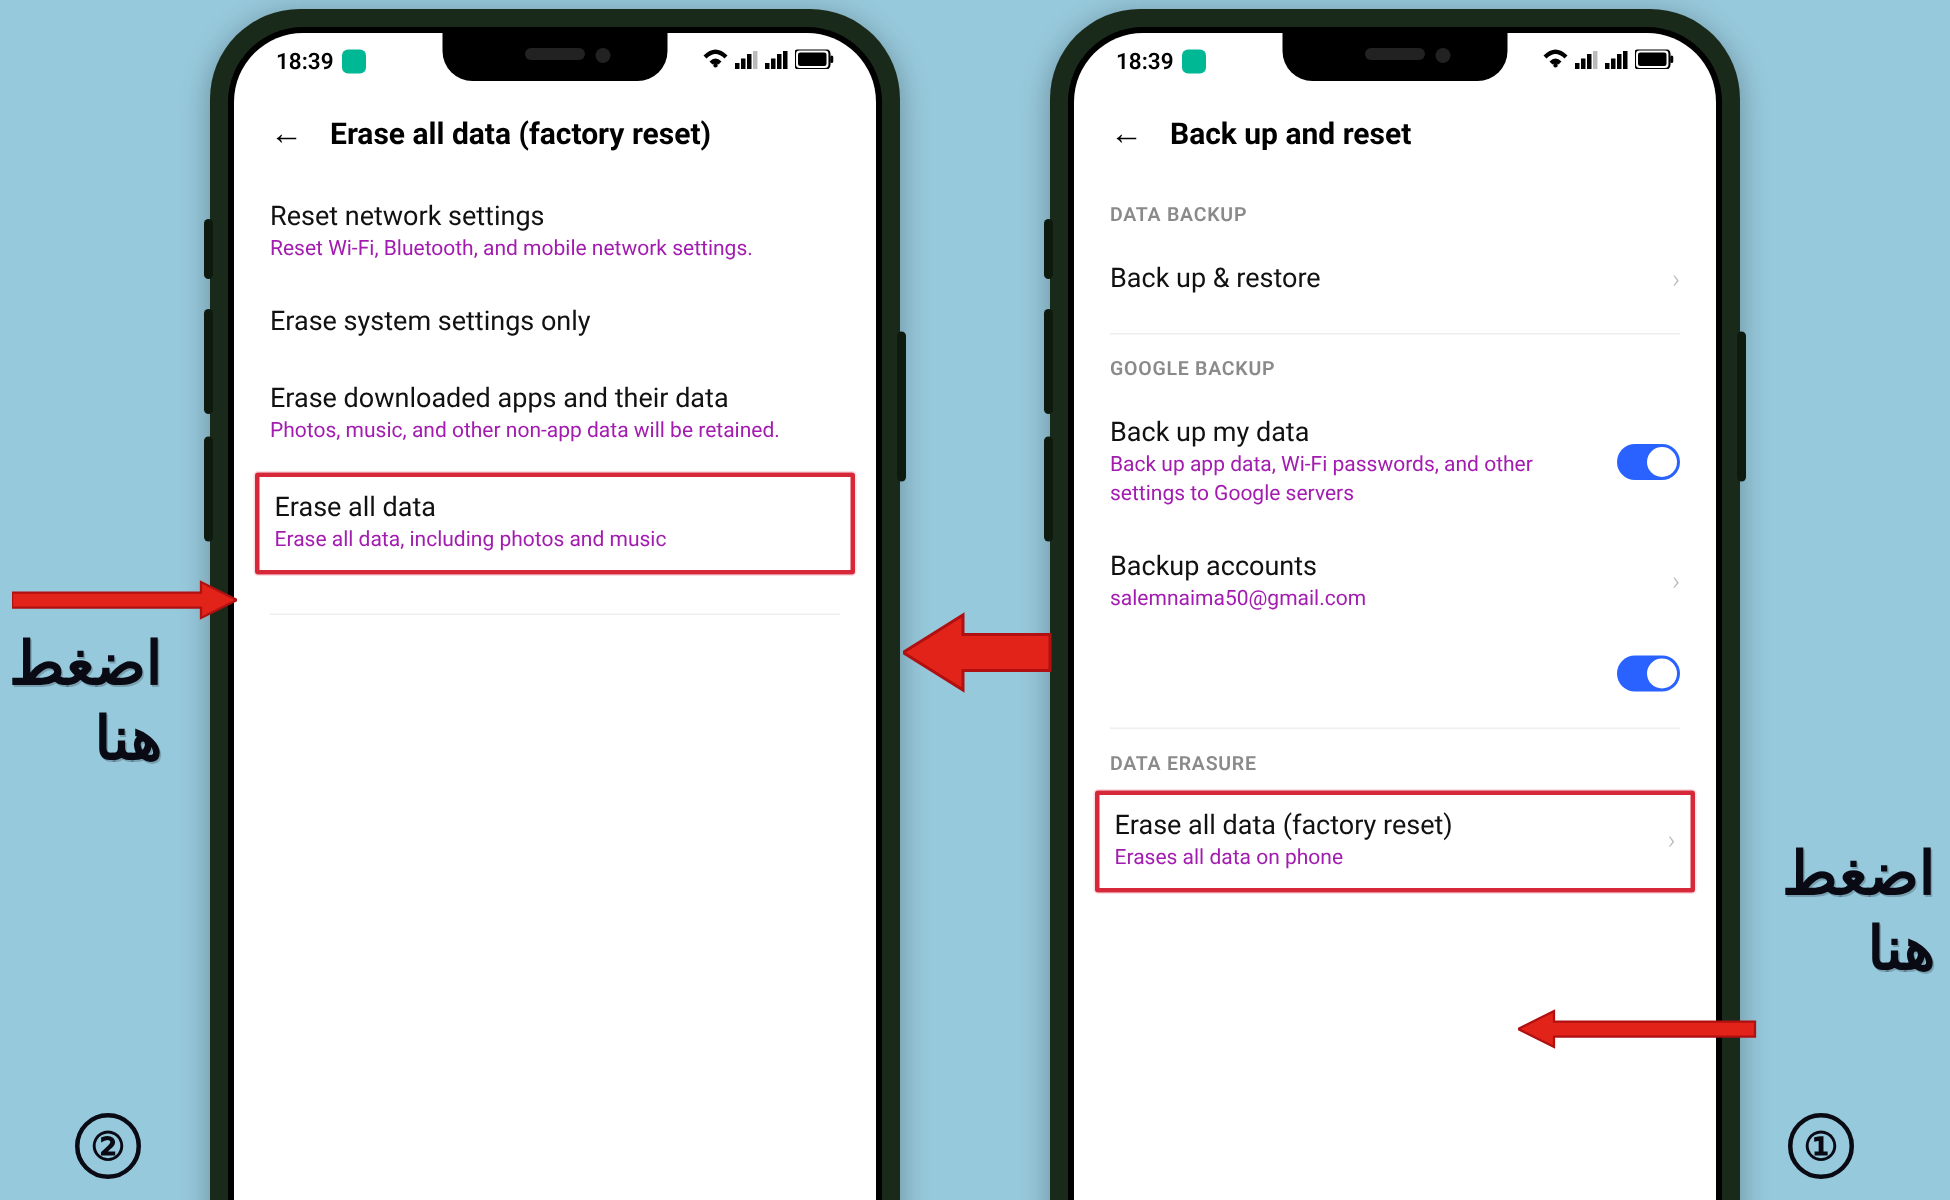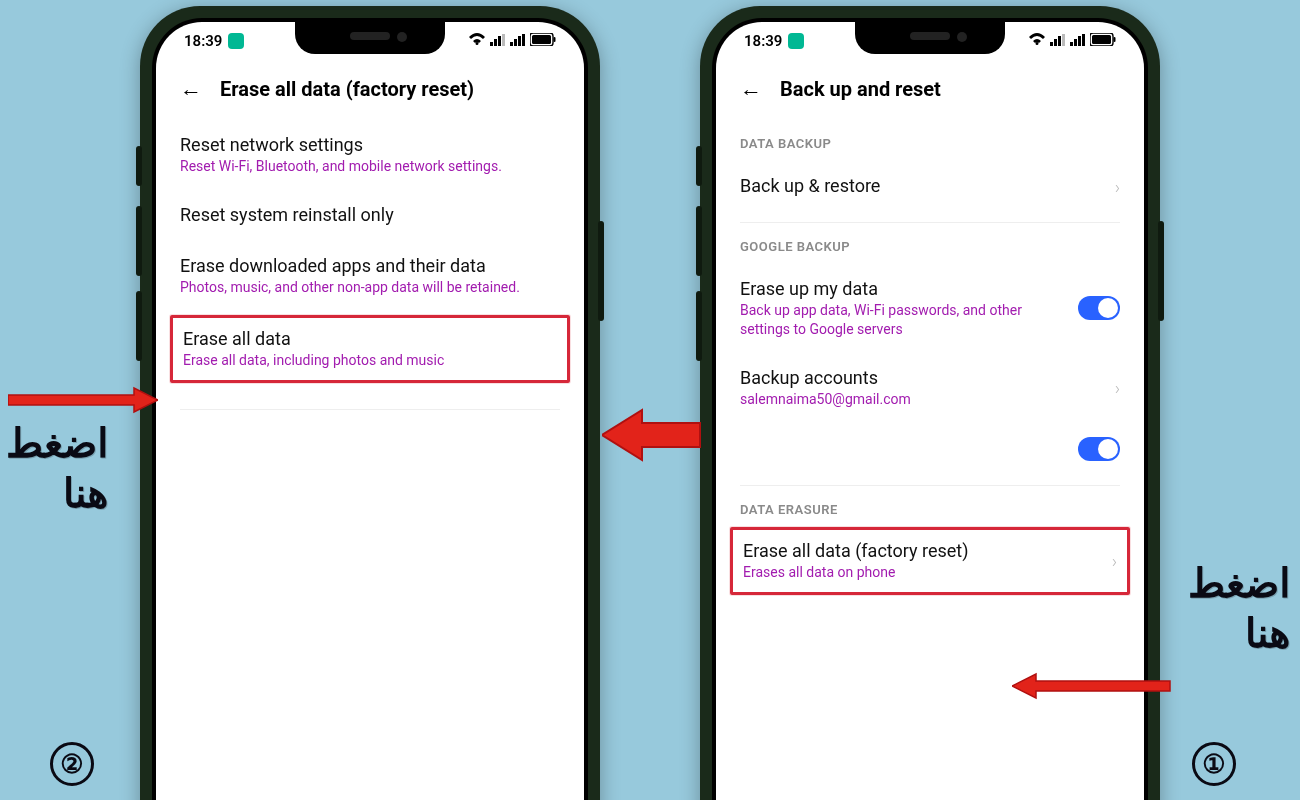--- a/index.html
+++ b/index.html
@@ -205,21 +205,21 @@
         <div class="row-body">
               <div class="row-title">Back up &amp; restore</div>
             </div>
         <span class="chevron">›</span>
       </div>
       <div class="divider"></div>
 
       <div class="section-label">GOOGLE BACKUP</div>
       <div class="row">
         <div class="row-body">
-          <div class="row-title">Erase up my data</div>
+          <div class="row-title">Back up my data</div>
           <div class="row-sub">Back up app data, Wi-Fi passwords, and other settings to Google servers</div>
         </div>
         <div class="toggle"></div>
       </div>
       <div class="row">
         <div class="row-body">
           <div class="row-title">Backup accounts</div>
           <div class="row-sub">salemnaima50@gmail.com</div>
         </div>
         <span class="chevron">›</span>
@@ -294,21 +294,21 @@
     </div>
     <div class="content">
       <div class="row">
         <div class="row-body">
           <div class="row-title">Reset network settings</div>
           <div class="row-sub">Reset Wi-Fi, Bluetooth, and mobile network settings.</div>
         </div>
       </div>
       <div class="row">
         <div class="row-body">
-          <div class="row-title">Reset system reinstall only</div>
+          <div class="row-title">Erase system settings only</div>
         </div>
       </div>
       <div class="row">
         <div class="row-body">
           <div class="row-title">Erase downloaded apps and their data</div>
           <div class="row-sub">Photos, music, and other non-app data will be retained.</div>
         </div>
       </div>
       <div class="hl-box">
         <div class="row" style="padding:2px 0;">

